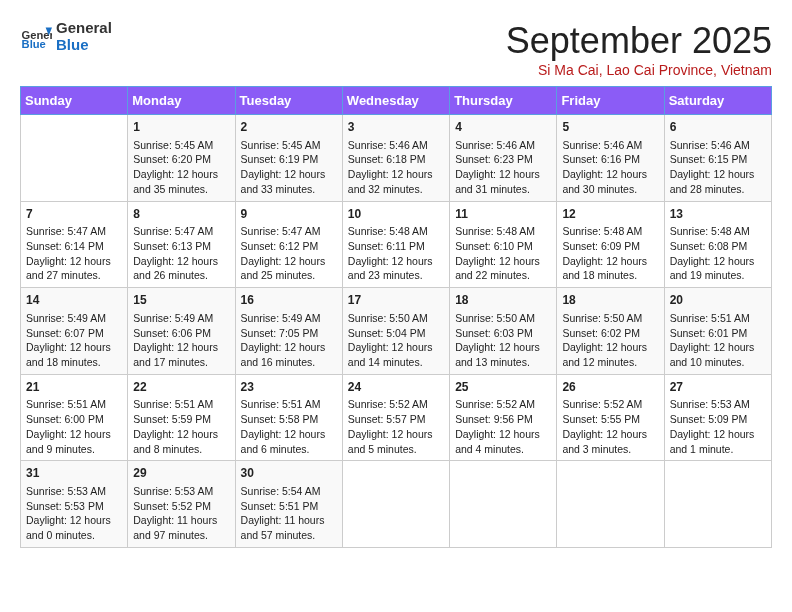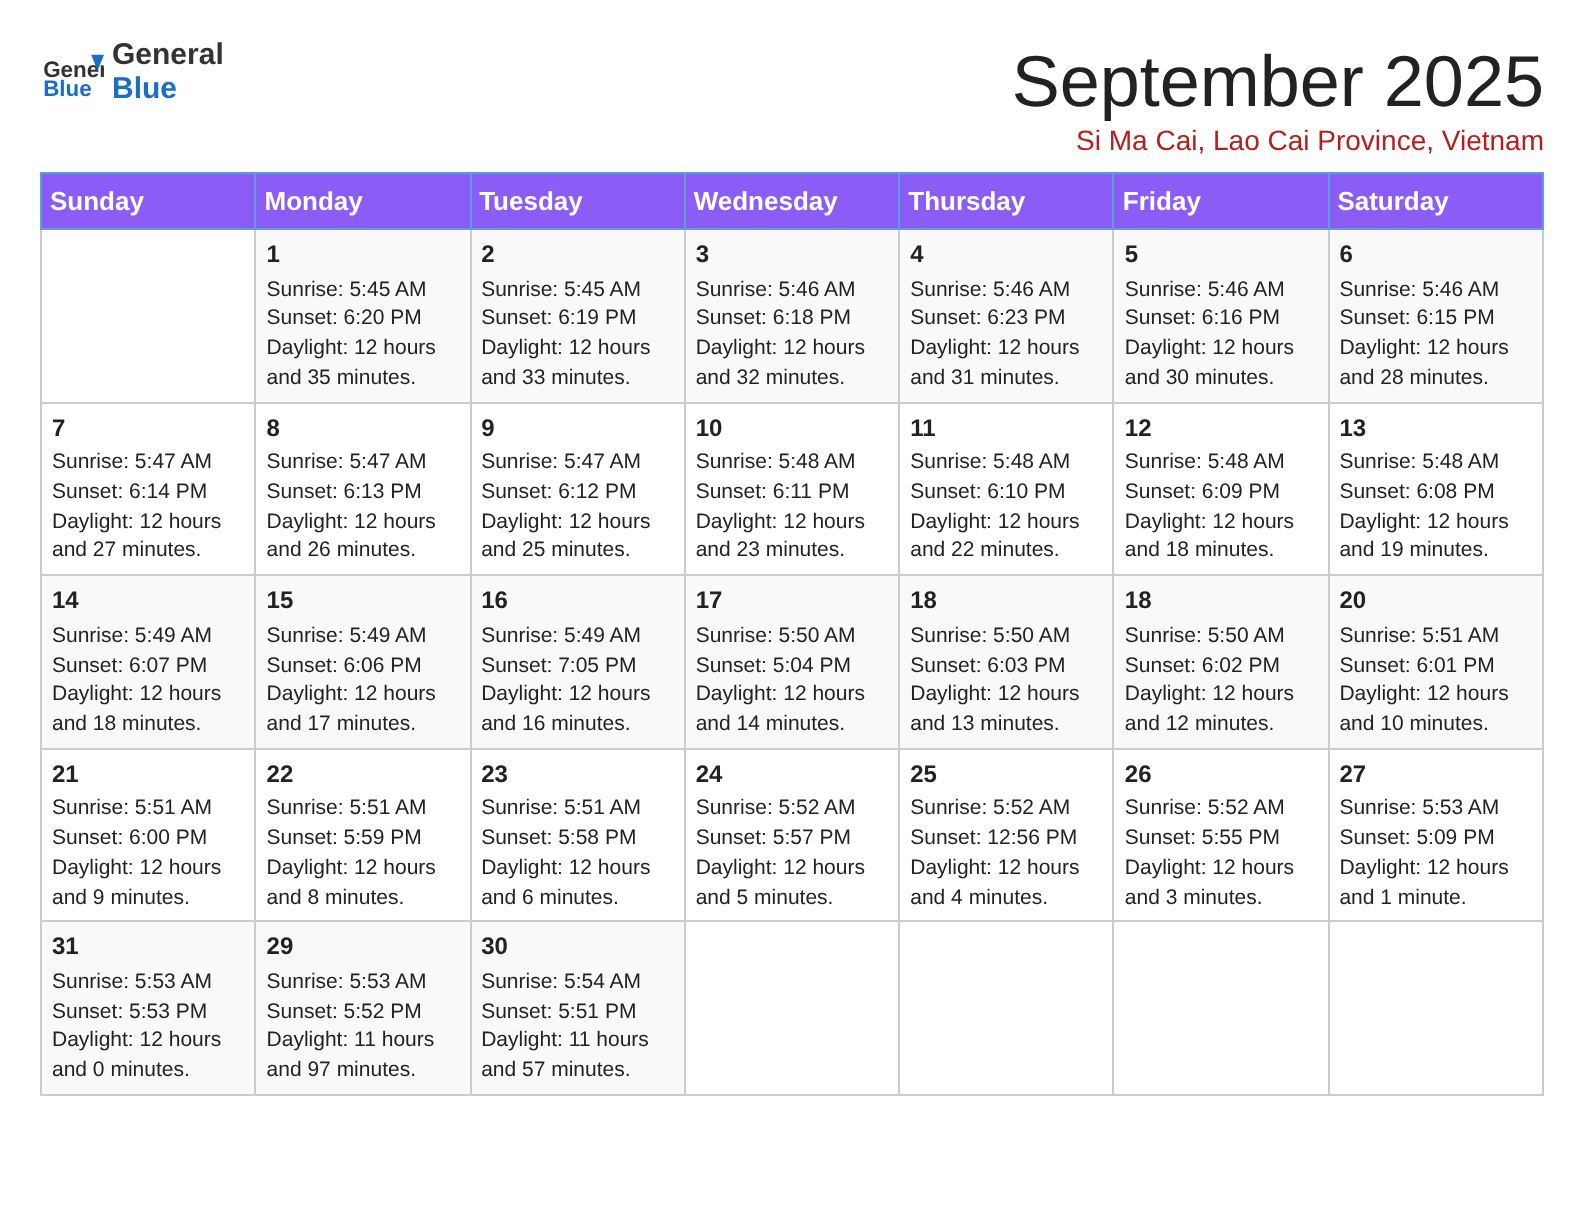--- a/index.html
+++ b/index.html
@@ -276,21 +276,21 @@
         <td>
           <span class="day-num">24</span>
           <div>Sunrise: 5:52 AM</div>
           <div>Sunset: 5:57 PM</div>
           <div>Daylight: 12 hours</div>
           <div>and 5 minutes.</div>
         </td>
         <td>
           <span class="day-num">25</span>
           <div>Sunrise: 5:52 AM</div>
-          <div>Sunset: 12:56 PM</div>
+          <div>Sunset: 9:56 PM</div>
           <div>Daylight: 12 hours</div>
           <div>and 4 minutes.</div>
         </td>
         <td>
           <span class="day-num">26</span>
           <div>Sunrise: 5:52 AM</div>
           <div>Sunset: 5:55 PM</div>
           <div>Daylight: 12 hours</div>
           <div>and 3 minutes.</div>
         </td>

